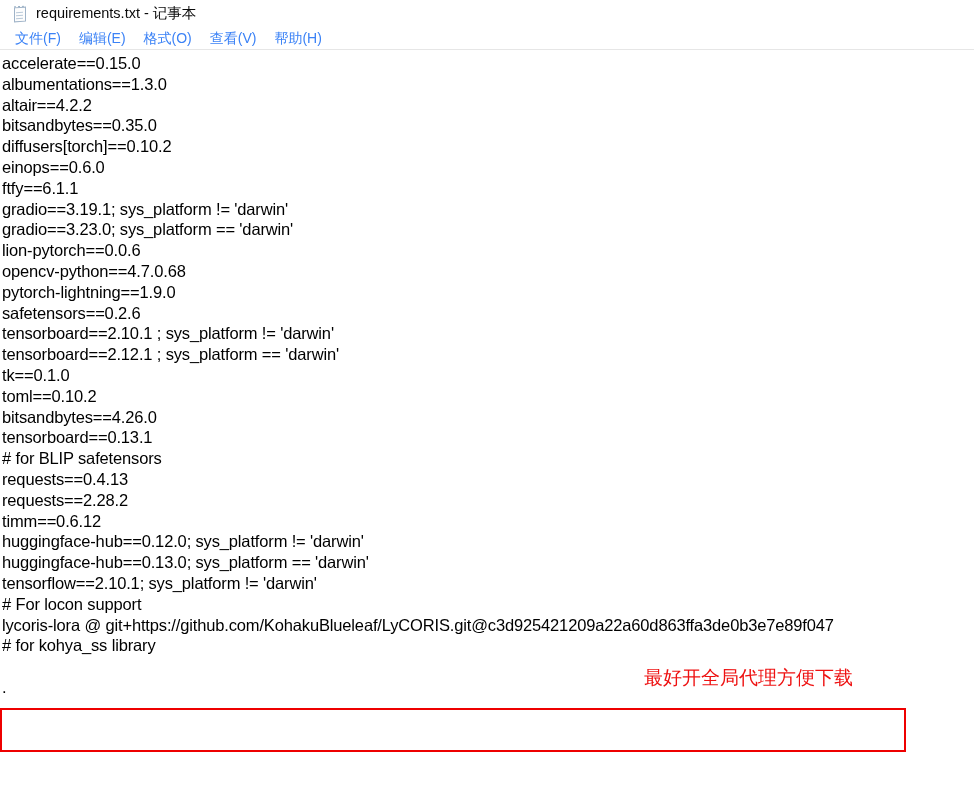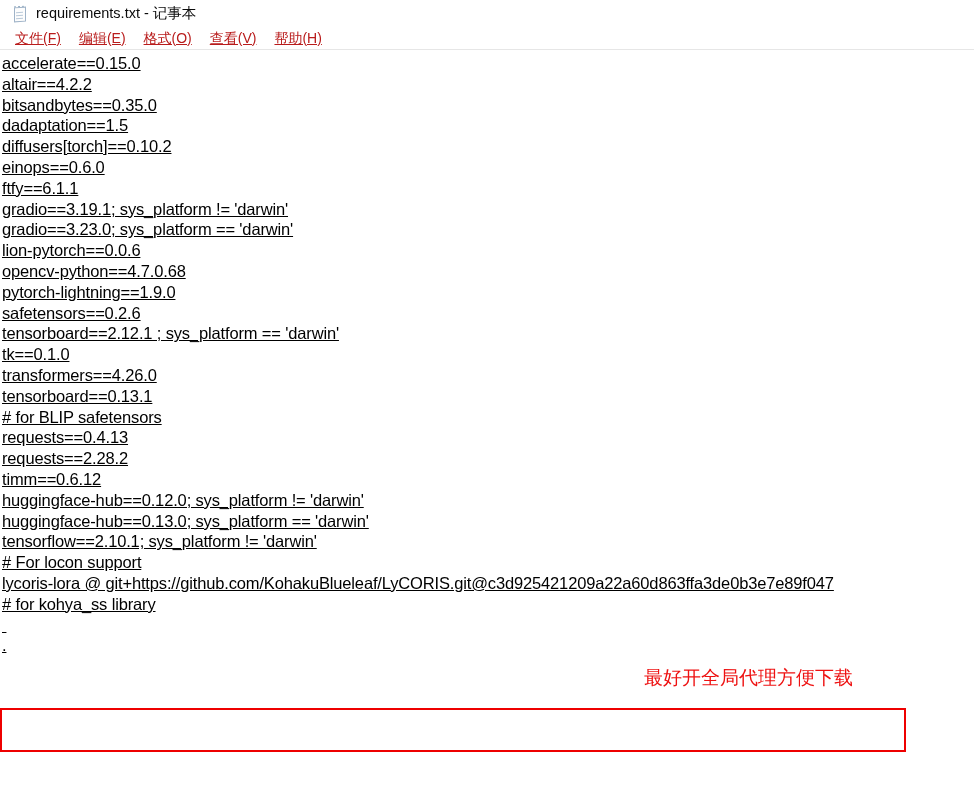--- a/index.html
+++ b/index.html
@@ -73,42 +73,40 @@
   #menubar {
     height: 22px;
     background: #ffffff;
     display: flex;
     align-items: center;
     padding-left: 6px;
     box-sizing: border-box;
   }
   .menu-item {
     font-size: 14px;
-    color: #b91c1c;
+    color: #3b82f6;
     padding: 1px 9px 2px 9px;
     white-space: nowrap;
     cursor: default;
     line-height: 1;
-    text-decoration: underline;
   }
   #menu-separator {
     height: 1px;
     background: #e6e6e6;
     width: 100%;
   }
 
   
   #textarea {
     position: relative;
     background: #ffffff;
     padding-top: 3px;
     box-sizing: border-box;
     height: 741px;
     overflow: hidden;
-    text-decoration: underline;
   }
   #text-lines {
     position: relative;
     padding-left: 2px;
     z-index: 2;
   }
   .text-line {
     font-size: 16.5px;
     line-height: 20.8px;
     height: 20.8px;
@@ -164,35 +162,37 @@
   <div class="menu-item">编辑(E)</div>
   <div class="menu-item">格式(O)</div>
   <div class="menu-item">查看(V)</div>
   <div class="menu-item">帮助(H)</div>
 </div>
 <div id="menu-separator"></div>
 
 <div id="textarea">
   <div id="text-lines">
       <div class="text-line">accelerate==0.15.0</div>
+      <div class="text-line">albumentations==1.3.0</div>
       <div class="text-line">altair==4.2.2</div>
       <div class="text-line">bitsandbytes==0.35.0</div>
-      <div class="text-line">dadaptation==1.5</div>
       <div class="text-line">diffusers[torch]==0.10.2</div>
       <div class="text-line">einops==0.6.0</div>
       <div class="text-line">ftfy==6.1.1</div>
       <div class="text-line">gradio==3.19.1; sys_platform != 'darwin'</div>
       <div class="text-line">gradio==3.23.0; sys_platform == 'darwin'</div>
       <div class="text-line">lion-pytorch==0.0.6</div>
       <div class="text-line">opencv-python==4.7.0.68</div>
       <div class="text-line">pytorch-lightning==1.9.0</div>
       <div class="text-line">safetensors==0.2.6</div>
+      <div class="text-line">tensorboard==2.10.1 ; sys_platform != 'darwin'</div>
       <div class="text-line">tensorboard==2.12.1 ; sys_platform == 'darwin'</div>
       <div class="text-line">tk==0.1.0</div>
-      <div class="text-line">transformers==4.26.0</div>
+      <div class="text-line">toml==0.10.2</div>
+      <div class="text-line">bitsandbytes==4.26.0</div>
       <div class="text-line">tensorboard==0.13.1</div>
       <div class="text-line"># for BLIP safetensors</div>
       <div class="text-line">requests==0.4.13</div>
       <div class="text-line">requests==2.28.2</div>
       <div class="text-line">timm==0.6.12</div>
       <div class="text-line">huggingface-hub==0.12.0; sys_platform != 'darwin'</div>
       <div class="text-line">huggingface-hub==0.13.0; sys_platform == 'darwin'</div>
       <div class="text-line">tensorflow==2.10.1; sys_platform != 'darwin'</div>
       <div class="text-line"># For locon support</div>
       <div class="text-line">lycoris-lora @ git+https://github.com/KohakuBlueleaf/LyCORIS.git@c3d925421209a22a60d863ffa3de0b3e7e89f047</div>

